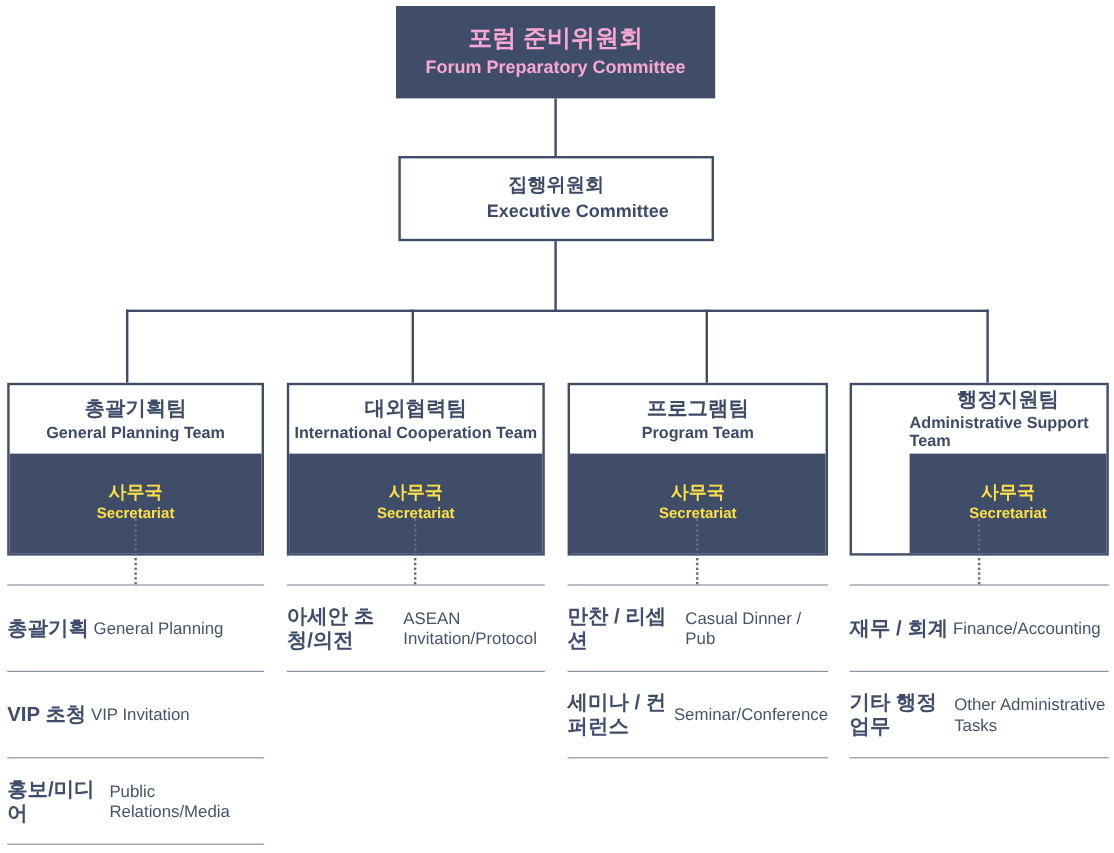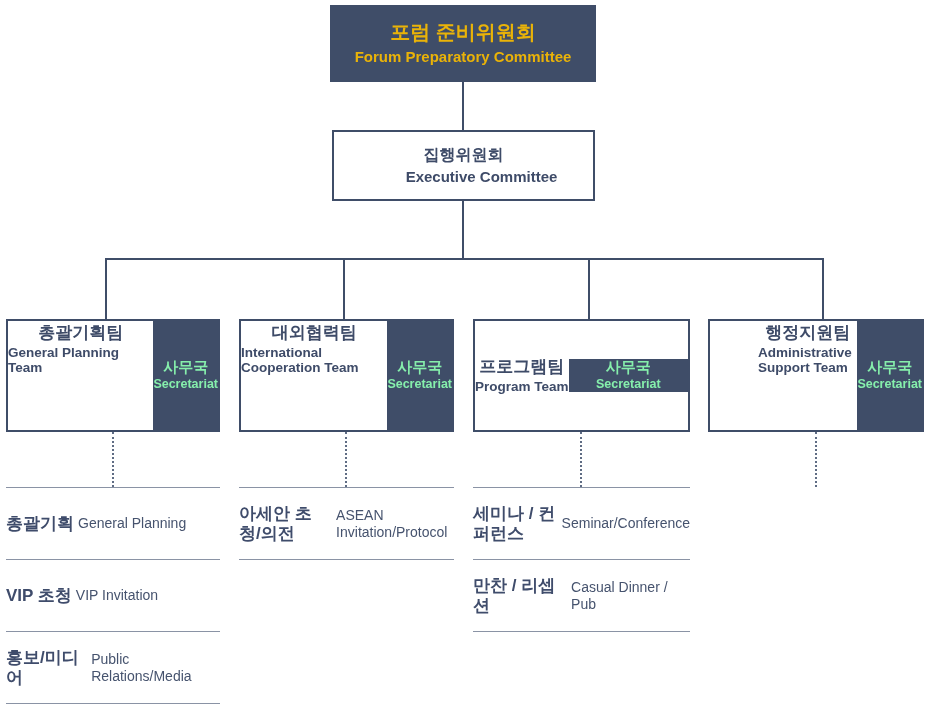--- a/index.html
+++ b/index.html
@@ -19,58 +19,58 @@
     top: 432px;
     height: 55px;
     width: 0;
     border-left: 2px dotted #5F6C84;
   }
   
   .box-root {
     position: absolute;
     left: 330px; top: 5px; width: 266px; height: 77px;
     background: #3F4D68;
-    color: #eab308;
+    color: #f9a8d4;
     display: flex; flex-direction: column; align-items: center; justify-content: center;
     gap: 4px; box-sizing: border-box;
   }
   .box-root .ko { font-size: 20px; font-weight: 700; line-height: 1.15; }
   .box-root .en { font-size: 15px; font-weight: 600; line-height: 1.15; }
   
   .box-exec {
     position: absolute;
     left: 332px; top: 130px; width: 263px; height: 71px;
     background: #ffffff;
     border: 2px solid #3F4D68;
     color: #3E4B68;
     display: flex; flex-direction: column; align-items: center; justify-content: center;
     gap: 3px; box-sizing: border-box;
   }
   .box-exec .ko { font-size: 16px; font-weight: 700; line-height: 1.15; }
   .box-exec .en { font-size: 15px; font-weight: 600; line-height: 1.15; margin-left: 36px; }
   
   .team {
     position: absolute;
-    top: 319px; height: 113px;
+    top: 319px; height: 144px;
     border: 2px solid #3F4D68;
     background: #ffffff;
     box-sizing: border-box;
-    display: flex; flex-direction: row;
+    display: flex; flex-direction: column;
   }
   .team-head {
     height: 57px;
     display: flex; flex-direction: column; align-items: center; justify-content: center;
     gap: 2px; color: #3E4B68;
   }
   .team-head .ko { font-size: 17px; font-weight: 700; line-height: 1.15; }
   .team-head .en { font-size: 13.5px; font-weight: 600; line-height: 1.15; }
   .team-band {
     flex: 1;
     background: #3F4D68;
-    color: #86efac;
+    color: #fde047;
     display: flex; flex-direction: column; align-items: center; justify-content: center;
     gap: 2px;
   }
   .team-band .ko { font-size: 15px; font-weight: 700; line-height: 1.1; }
   .team-band .en { font-size: 12.5px; font-weight: 600; line-height: 1.1; }
   
   .tasks {
     position: absolute;
     top: 487px;
     border-bottom: 1px solid #8A93A5;
@@ -125,21 +125,21 @@
     <div class="team-head">
       <div class="ko">대외협력팀</div>
       <div class="en">International Cooperation Team</div>
     </div>
     <div class="team-band">
       <div class="ko">사무국</div>
       <div class="en">Secretariat</div>
     </div>
   </div>
 
-  <div class="team" style="left:473px; width:217px;align-items:center;">
+  <div class="team" style="left:473px; width:217px;">
     <div class="team-head">
       <div class="ko">프로그램팀</div>
       <div class="en">Program Team</div>
     </div>
     <div class="team-band">
       <div class="ko">사무국</div>
       <div class="en">Secretariat</div>
     </div>
   </div>
 
@@ -176,23 +176,33 @@
 
   <div class="tasks" style="left:239px; width:215px;">
     <div class="task">
       <div class="ko">아세안 초청/의전</div>
       <div class="en">ASEAN Invitation/Protocol</div>
     </div>
   </div>
 
   <div class="tasks" style="left:473px; width:217px;">
     <div class="task">
+      <div class="ko">만찬 / 리셉션</div>
+      <div class="en">Casual Dinner / Pub</div>
+    </div>
+    <div class="task">
       <div class="ko">세미나 / 컨퍼런스</div>
       <div class="en">Seminar/Conference</div>
     </div>
-    <div class="task">
-      <div class="ko">만찬 / 리셉션</div>
-      <div class="en">Casual Dinner / Pub</div>
-    </div>
-  </div>
-
+  </div>
+
+  <div class="tasks" style="left:708px; width:216px;">
+    <div class="task">
+      <div class="ko">재무 / 회계</div>
+      <div class="en">Finance/Accounting</div>
+    </div>
+    <div class="task">
+      <div class="ko">기타 행정업무</div>
+      <div class="en">Other Administrative Tasks</div>
+    </div>
+  </div>
 
 </div>
 
 </body></html>

